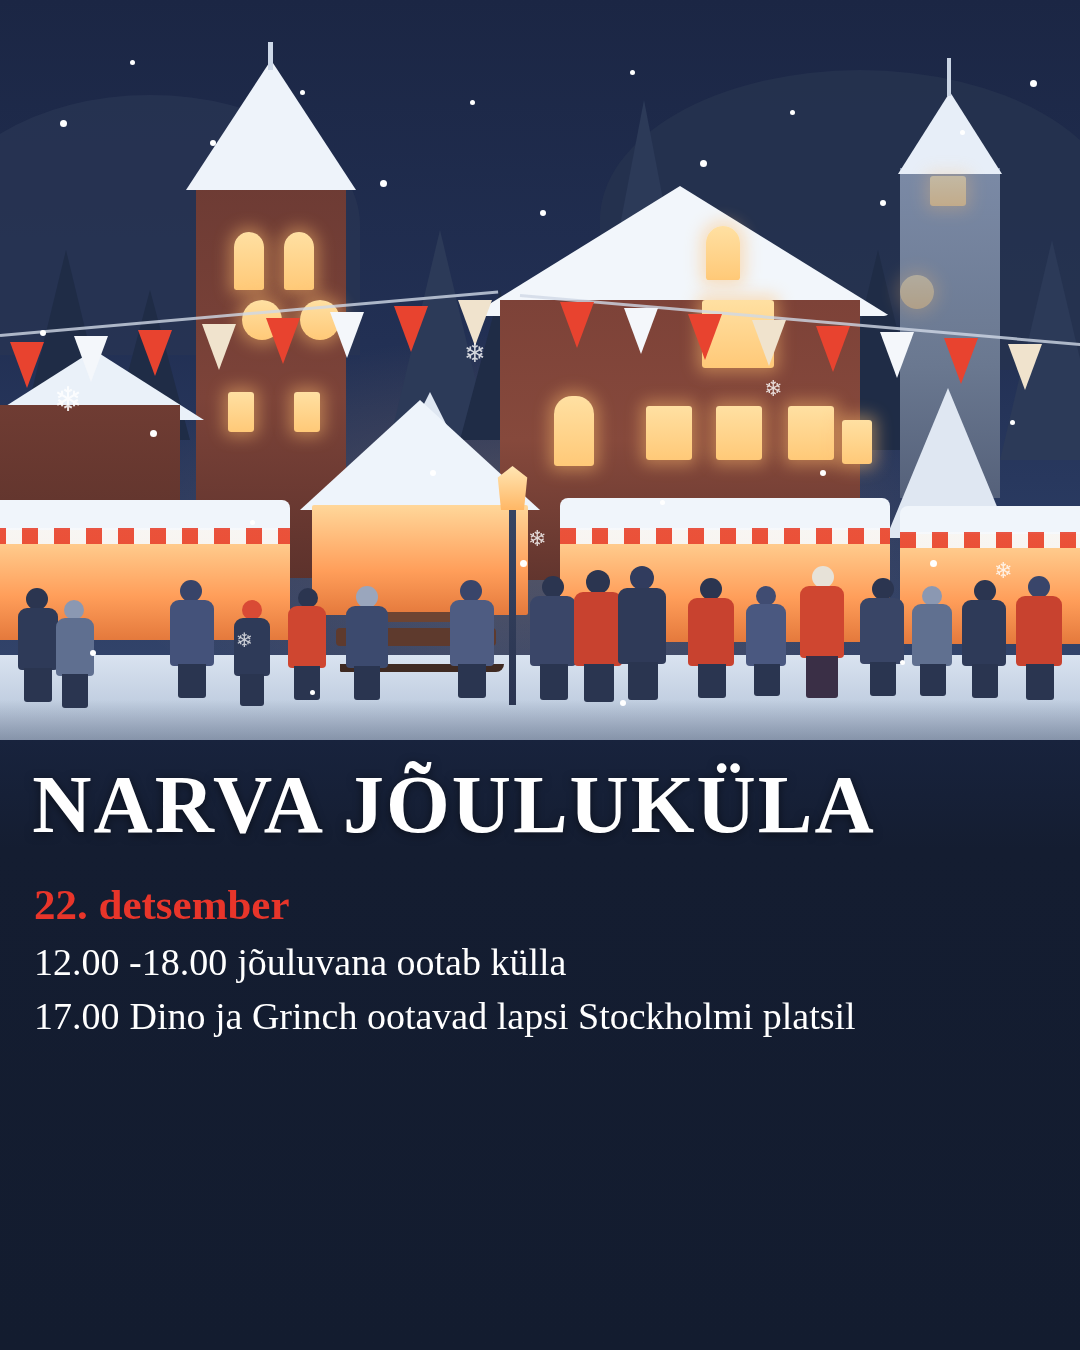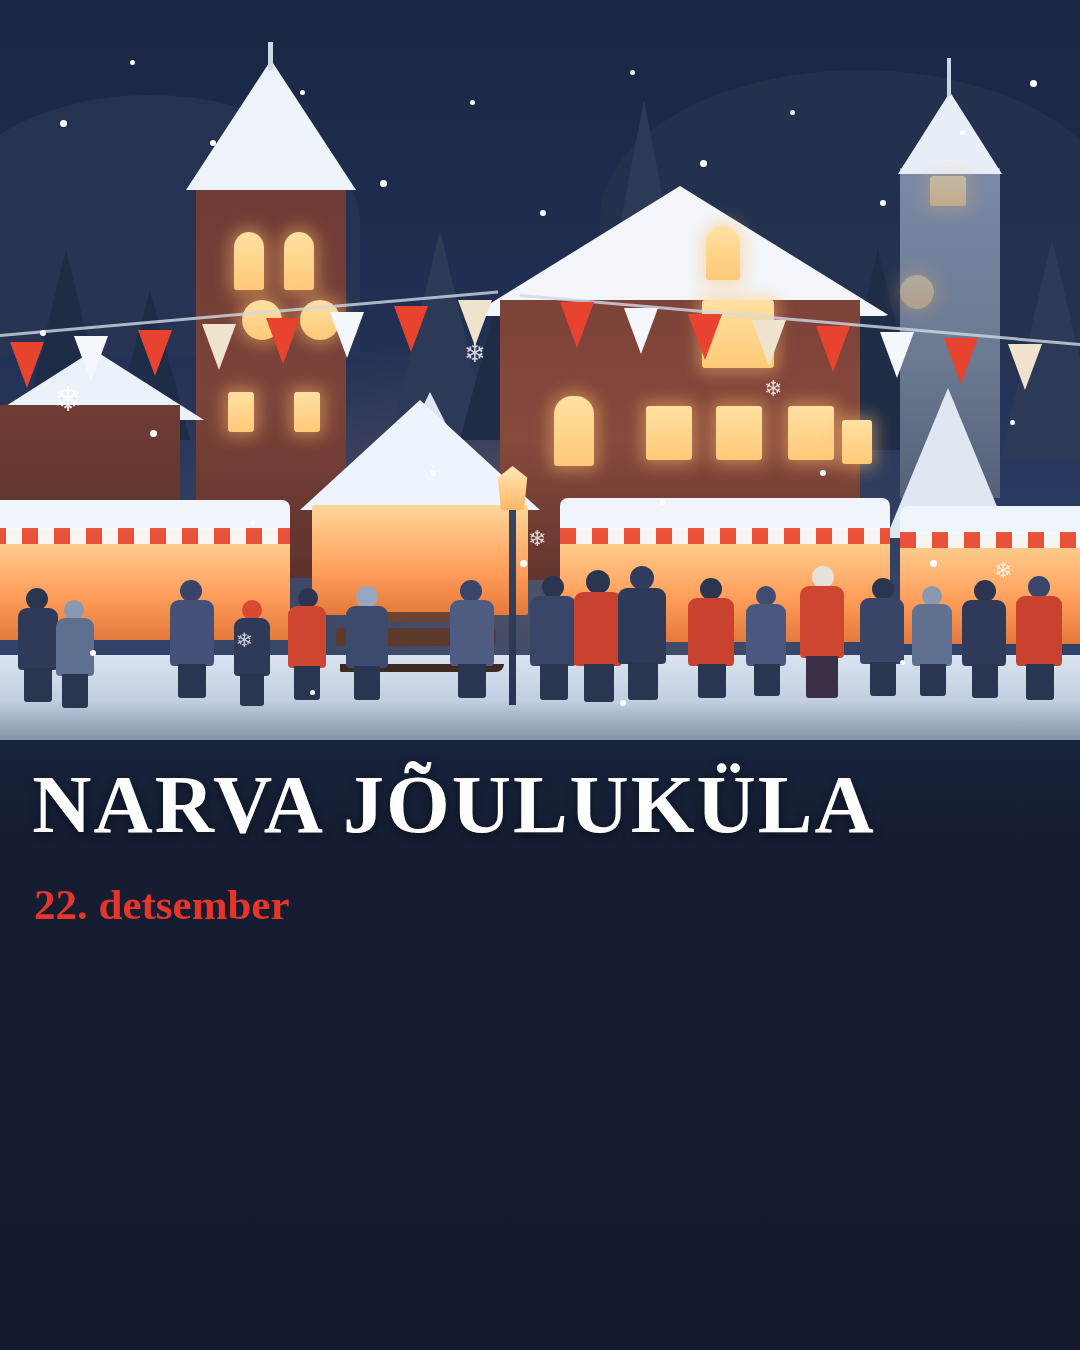--- a/index.html
+++ b/index.html
@@ -430,16 +430,18 @@
   <div class="flake" style="left:528px;top:528px;font-size:22px;opacity:.8;">❄</div>
   <div class="flake" style="left:994px;top:560px;font-size:22px;opacity:.8;">❄</div>
   <div class="flake" style="left:236px;top:630px;font-size:20px;opacity:.75;">❄</div>
   <div class="flake" style="left:534px;top:866px;font-size:22px;opacity:.8;">❄</div>
   <div class="flake" style="left:866px;top:1030px;font-size:18px;opacity:.7;">❄</div>
 
   <div class="text-area">
     <div class="title">NARVA JÕULUKÜLA</div>
     <div class="date">22. detsember</div>
     <div class="schedule">
+        <div class="sched-line"><span class="t">12.00 -18.00</span><span>jõuluvana ootab külla</span></div>
+        <div class="sched-line"><span class="t">17.00</span><span>Dino ja Grinch ootavad lapsi Stockholmi platsil</span></div>
       </div>
   </div>
 
 </div>
 
 </body></html>

